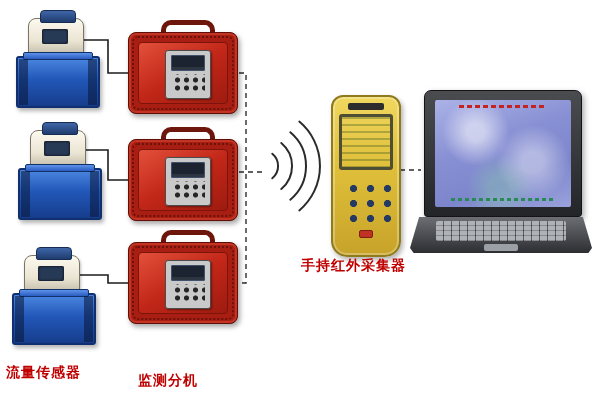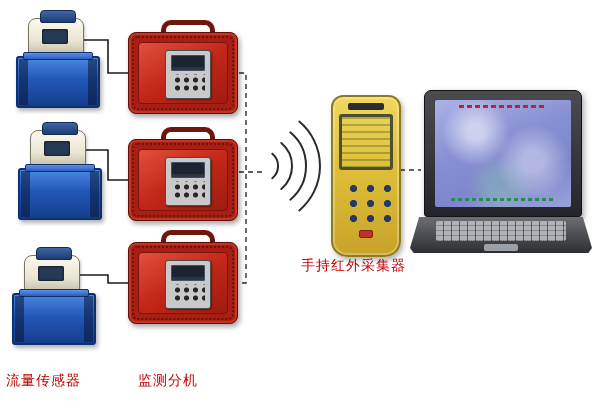--- a/index.html
+++ b/index.html
@@ -80,22 +80,22 @@
          background:linear-gradient(#6c6e73,#2d2e32);
          clip-path:polygon(5% 0%,95% 0%,100% 86%,98% 100%,2% 100%,0% 86%);}
   .keyboard{position:absolute;left:26px;right:26px;top:4px;height:20px;border-radius:2px;
          background:
            repeating-linear-gradient(90deg,rgba(255,255,255,.30) 0 7px,rgba(0,0,0,.35) 7px 8px),
            repeating-linear-gradient(180deg,#8d9197 0 4px,#55585c 4px 5px);}
   .touchpad{position:absolute;left:50%;bottom:2px;transform:translateX(-50%);
          width:34px;height:7px;background:#9aa0a6;border-radius:2px;}
 
   
-  .lbl{position:absolute;color:#c00000;font-weight:normal;font-size:14px;letter-spacing:1px;white-space:nowrap;text-align:right;}
-  .lbl-sensor{left:6px;top:372px;}
+  .lbl{position:absolute;color:#c00000;font-weight:bold;font-size:14px;letter-spacing:1px;white-space:nowrap;text-align:right;}
+  .lbl-sensor{left:6px;top:364px;}
   .lbl-monitor{left:138px;top:372px;}
   .lbl-handheld{left:301px;top:257px;}
 </style>
 </head>
 <body>
 
 <div class="canvas">
 
   <svg class="wires" width="600" height="402" viewBox="0 0 600 402">
 

